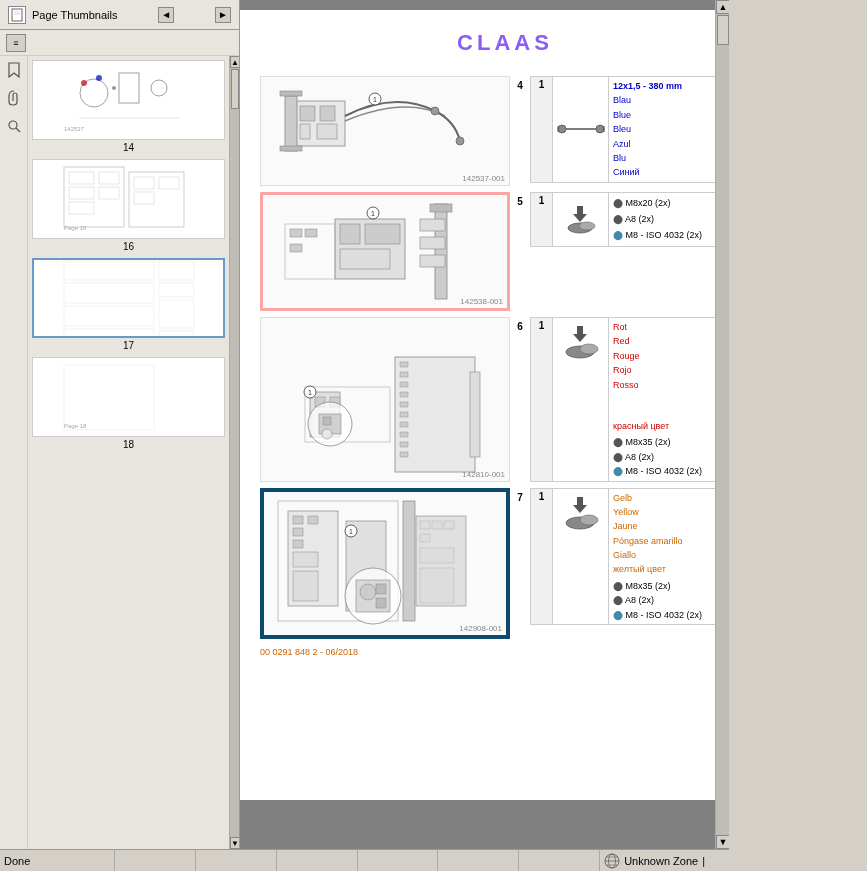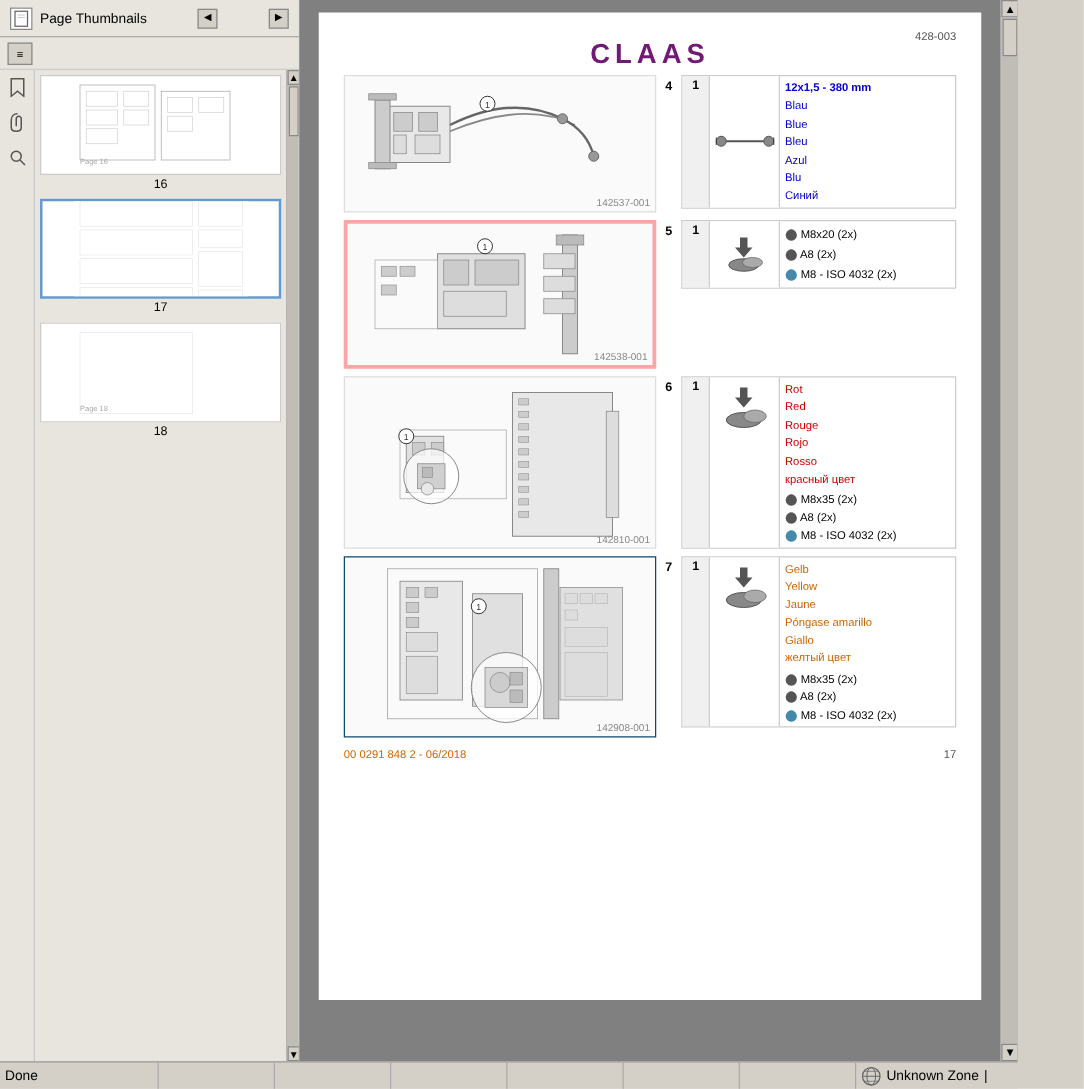--- a/index.html
+++ b/index.html
@@ -1,19 +1,19 @@
 <!DOCTYPE html>
 <html><head>
   <meta charset="utf-8">
   <style>
     * { margin: 0; padding: 0; box-sizing: border-box; }
     body { width: 867px; height: 871px; overflow: hidden; font-family: Arial, sans-serif; font-size: 11px; background: #d4d0c8; }
 
     
-    .window { width: 814px; height: 871px; display: flex; flex-direction: column; }
+    .window { width: 729px; height: 871px; display: flex; flex-direction: column; }
 
     
     .main-area { display: flex; flex: 1; overflow: hidden; }
 
     
     .sidebar { width: 240px; background: #f0ede8; border-right: 1px solid #999; display: flex; flex-direction: column; }
     .sidebar-header { background: #e8e4de; padding: 4px 8px; border-bottom: 1px solid #999; display: flex; align-items: center; gap: 6px; height: 30px; }
     .sidebar-nav-btn { width: 16px; height: 16px; background: #d4d0c8; border: 1px solid #888; cursor: pointer; display: flex; align-items: center; justify-content: center; font-size: 10px; margin-left: auto; }
 
     .sidebar-toolbar { padding: 3px 6px; background: #e8e4de; border-bottom: 1px solid #ccc; display: flex; gap: 2px; height: 26px; align-items: center; }
@@ -32,37 +32,37 @@
     
     .thumbnails-area::-webkit-scrollbar { width: 8px; }
     .thumbnails-area::-webkit-scrollbar-track { background: #d4d0c8; }
     .thumbnails-area::-webkit-scrollbar-thumb { background: #999; }
 
     
     .doc-area { flex: 1; background: #808080; overflow: hidden; position: relative; }
     .doc-page { background: #fff; margin: 10px auto; width: 530px; min-height: 790px; position: relative; padding: 20px; font-size: 10px; }
 
     
-    .claas-logo { text-align: center; font-size: 22px; font-weight: bold; color: #701a75; letter-spacing: 4px; margin-bottom: 4px; }
+    .claas-logo { text-align: center; font-size: 22px; font-weight: bold; color: #8b5cf6; letter-spacing: 4px; margin-bottom: 20px; }
 
     .doc-ref { position: absolute; top: 14px; right: 20px; font-size: 9px; color: #555; }
 
     
     .color-blau { color: #0000cc; }
     .color-blue { color: #0000cc; }
     .color-bleu { color: #0000cc; }
     .color-azul { color: #0000cc; }
     .color-blu { color: #0000cc; }
     .color-siniy { color: #0000cc; }
     .color-rot { color: #cc0000; }
     .color-red { color: #cc0000; }
     .color-rouge { color: #cc0000; }
     .color-rojo { color: #cc0000; }
     .color-rosso { color: #cc0000; }
-    .color-krasnyy { color: #cc0000; }
+    .color-krasnyy { color: #cc0000; margin-top: 27px; }
     .color-gelb { color: #cc6600; }
     .color-yellow { color: #cc6600; }
     .color-jaune { color: #cc6600; }
     .color-pongase { color: #cc6600; }
     .color-giallo { color: #cc6600; }
     .color-zheltiy { color: #cc6600; }
 
     
     .statusbar { height: 22px; background: #d4d0c8; border-top: 1px solid #999; display: flex; align-items: center; padding: 0 4px; gap: 4px; font-size: 11px; }
     .status-zone { display: flex; align-items: center; gap: 4px; margin-left: auto; margin-right: 20px; }
@@ -109,20 +109,38 @@
           <div class="sidebar-icon">
             <svg width="14" height="14" viewBox="0 0 14 14">
                 <circle cx="6" cy="6" r="4" fill="none" stroke="#555" stroke-width="1.2"></circle>
                 <line x1="9" y1="9" x2="13" y2="13" stroke="#555" stroke-width="1.2"></line>
               </svg>
           </div>
         </div>
 
         <div class="thumbnails-area">
 
+          <div class="thumbnail-item">
+            <div class="thumbnail-img">
+              <svg width="140" height="74" viewBox="0 0 140 74">
+                <rect width="140" height="74" fill="#fff"></rect>
+
+                <circle cx="35" cy="30" r="14" fill="none" stroke="#888" stroke-width="0.8"></circle>
+                <rect x="60" y="10" width="20" height="30" fill="none" stroke="#888" stroke-width="0.8"></rect>
+                <circle cx="100" cy="25" r="8" fill="none" stroke="#888" stroke-width="0.8"></circle>
+                <line x1="20" y1="55" x2="120" y2="55" stroke="#ccc" stroke-width="0.5"></line>
+                <text x="5" y="68" font-size="6" fill="#aaa">142537</text>
+
+                <circle cx="25" cy="20" r="3" fill="#cc0000" opacity="0.7"></circle>
+                <circle cx="40" cy="15" r="3" fill="#0000cc" opacity="0.7"></circle>
+                <circle cx="55" cy="25" r="2" fill="#999"></circle>
+              </svg>
+            </div>
+            <div class="thumbnail-label">14</div>
+          </div>
 
 
           <div class="thumbnail-item">
             <div class="thumbnail-img">
               <svg width="140" height="74" viewBox="0 0 140 74">
                 <rect width="140" height="74" fill="#fff"></rect>
                 <rect x="5" y="5" width="60" height="60" fill="none" stroke="#aaa" stroke-width="0.6"></rect>
                 <rect x="10" y="10" width="25" height="12" fill="none" stroke="#ccc" stroke-width="0.5"></rect>
                 <rect x="10" y="25" width="25" height="12" fill="none" stroke="#ccc" stroke-width="0.5"></rect>
                 <rect x="10" y="40" width="25" height="12" fill="none" stroke="#ccc" stroke-width="0.5"></rect>
@@ -346,21 +364,21 @@
                       <div><span style="color:#555;">⬤</span> M8x35 (2x)</div>
                       <div><span style="color:#555;">⬤</span> A8 (2x)</div>
                       <div><span style="color:#4488aa;">⬤</span> M8 - ISO 4032 (2x)</div>
                     </div>
                   </div>
                 </div>
               </div>
             </div>
 
             <div style="display:flex;margin-bottom:6px;">
-              <div style="flex:1;border:1px solid #0c4a6e;background:#fafafa;min-height:140px;display:flex;flex-direction:column;align-items:flex-end;justify-content:flex-end;padding:4px;position:relative;">
+              <div style="flex:1;border:4px solid #0c4a6e;background:#fafafa;min-height:140px;display:flex;flex-direction:column;align-items:flex-start;justify-content:flex-end;padding:4px;position:relative;">
                 <svg width="220" height="135" viewBox="0 0 220 135">
 
                   <rect x="10" y="5" width="120" height="120" fill="none" stroke="#aaa" stroke-width="0.7"></rect>
 
                   <rect x="20" y="15" width="50" height="95" fill="#e8e8e8" stroke="#888" stroke-width="0.7"></rect>
                   <rect x="25" y="20" width="10" height="8" fill="#ccc" stroke="#888" stroke-width="0.5"></rect>
                   <rect x="40" y="20" width="10" height="8" fill="#ccc" stroke="#888" stroke-width="0.5"></rect>
                   <rect x="25" y="32" width="10" height="8" fill="#ccc" stroke="#888" stroke-width="0.5"></rect>
                   <rect x="25" y="44" width="10" height="8" fill="#ccc" stroke="#888" stroke-width="0.5"></rect>
                   <rect x="25" y="56" width="25" height="15" fill="#ddd" stroke="#888" stroke-width="0.5"></rect>

